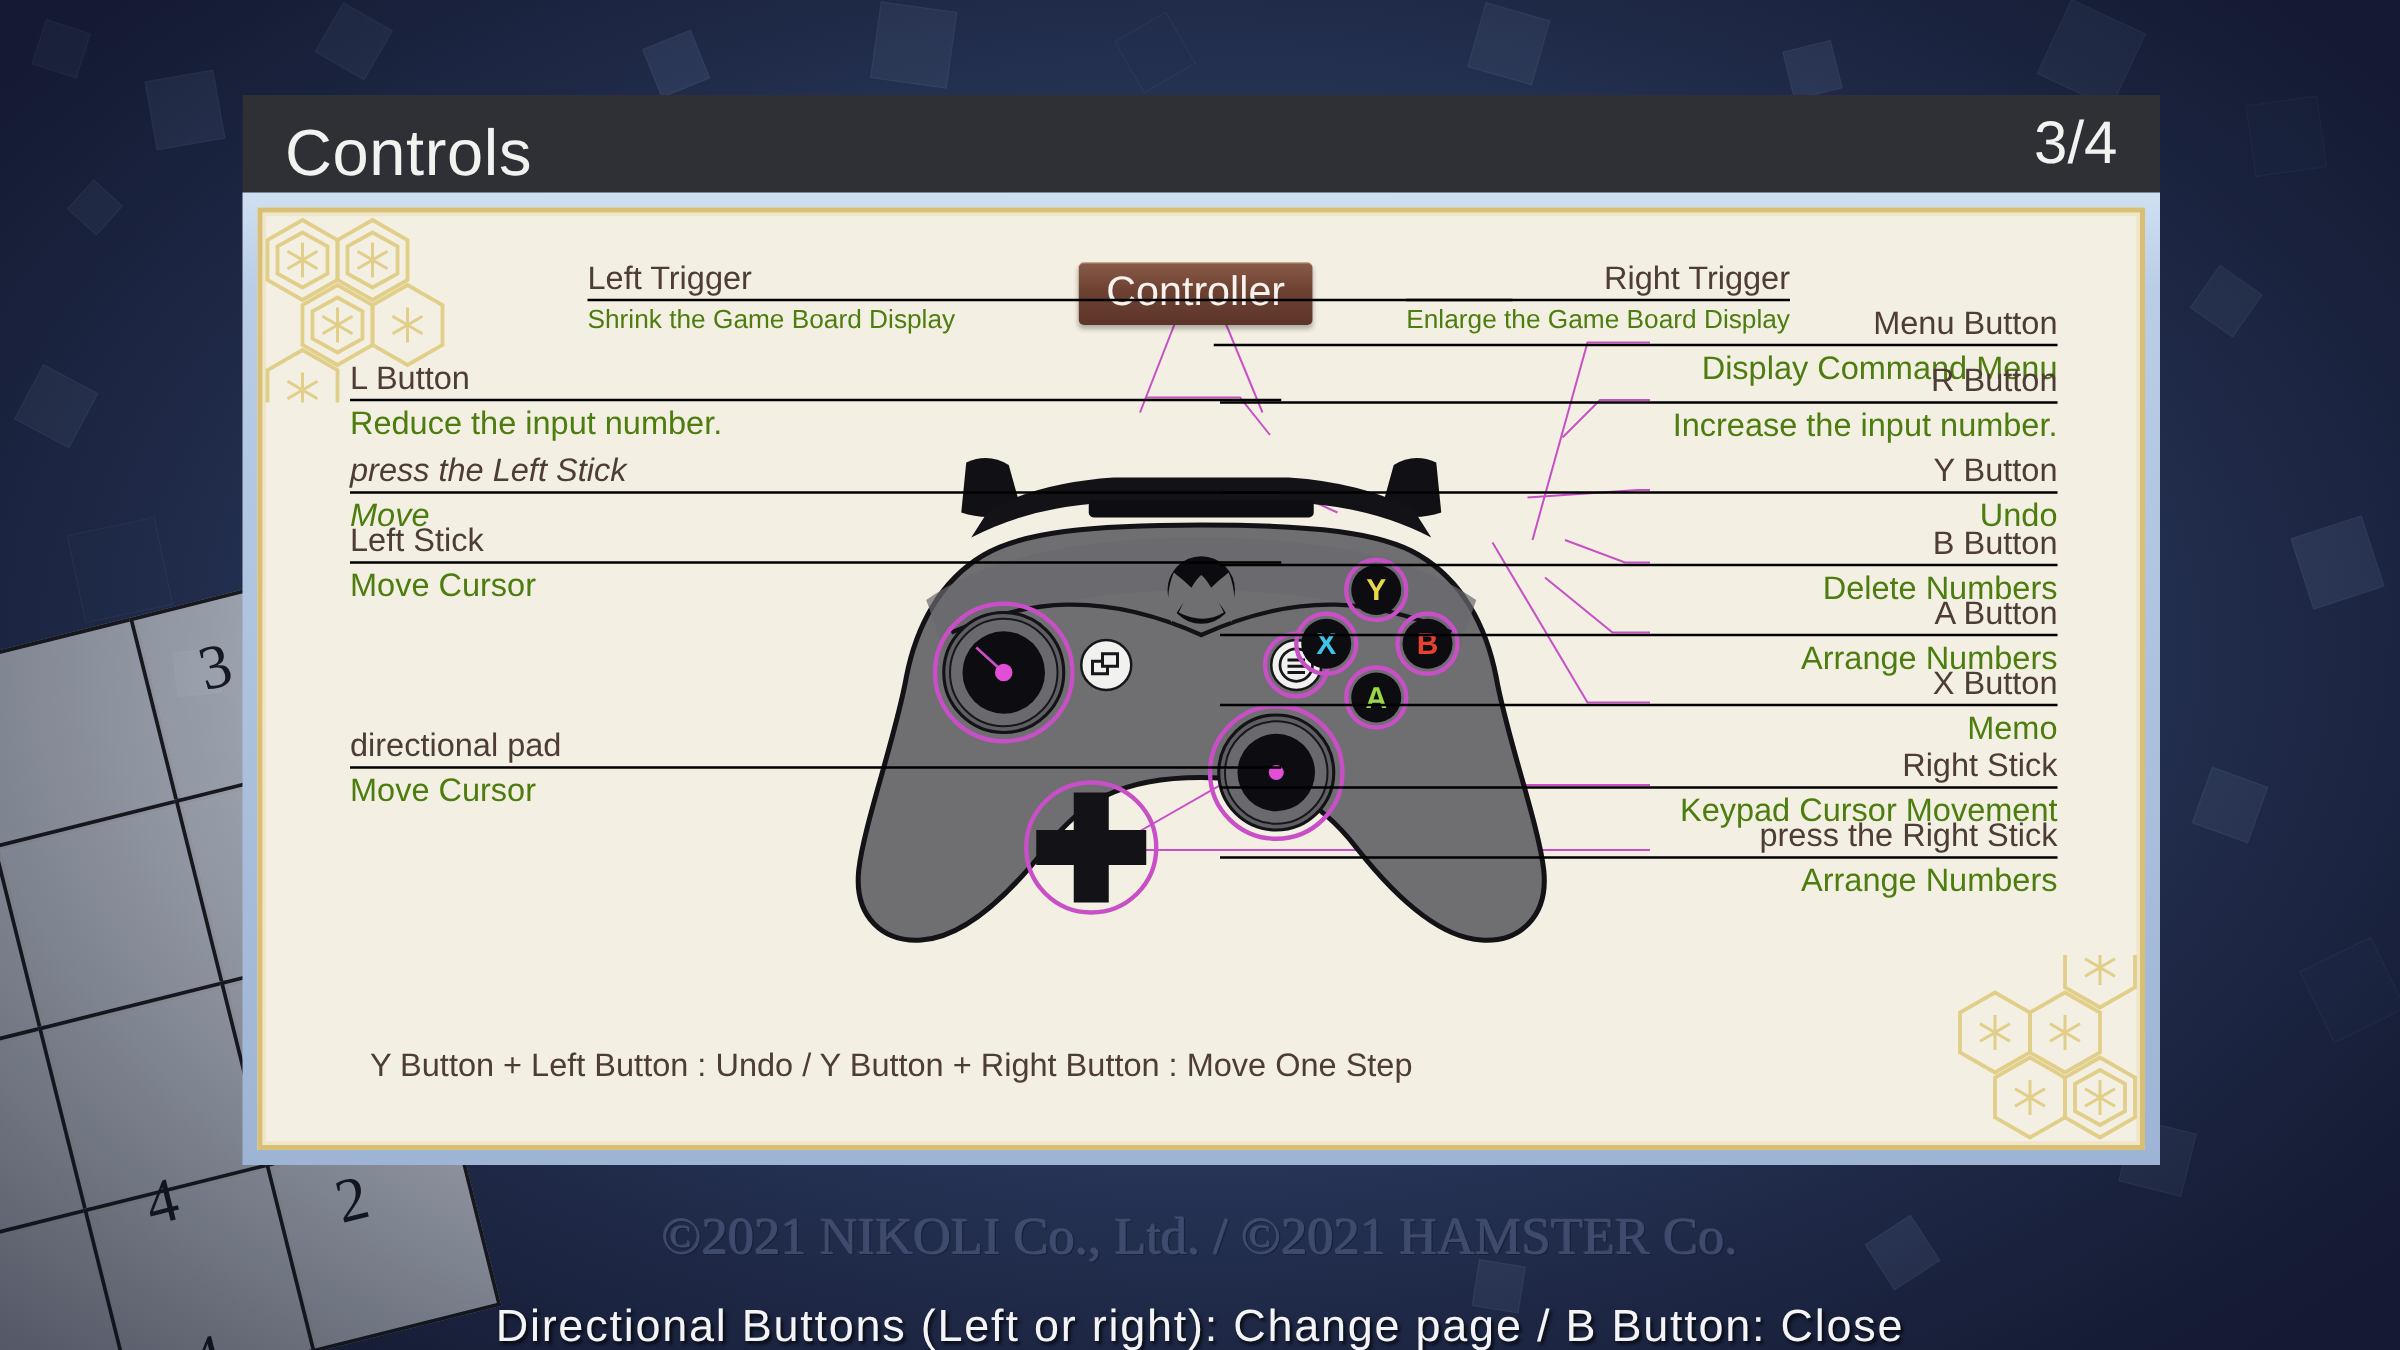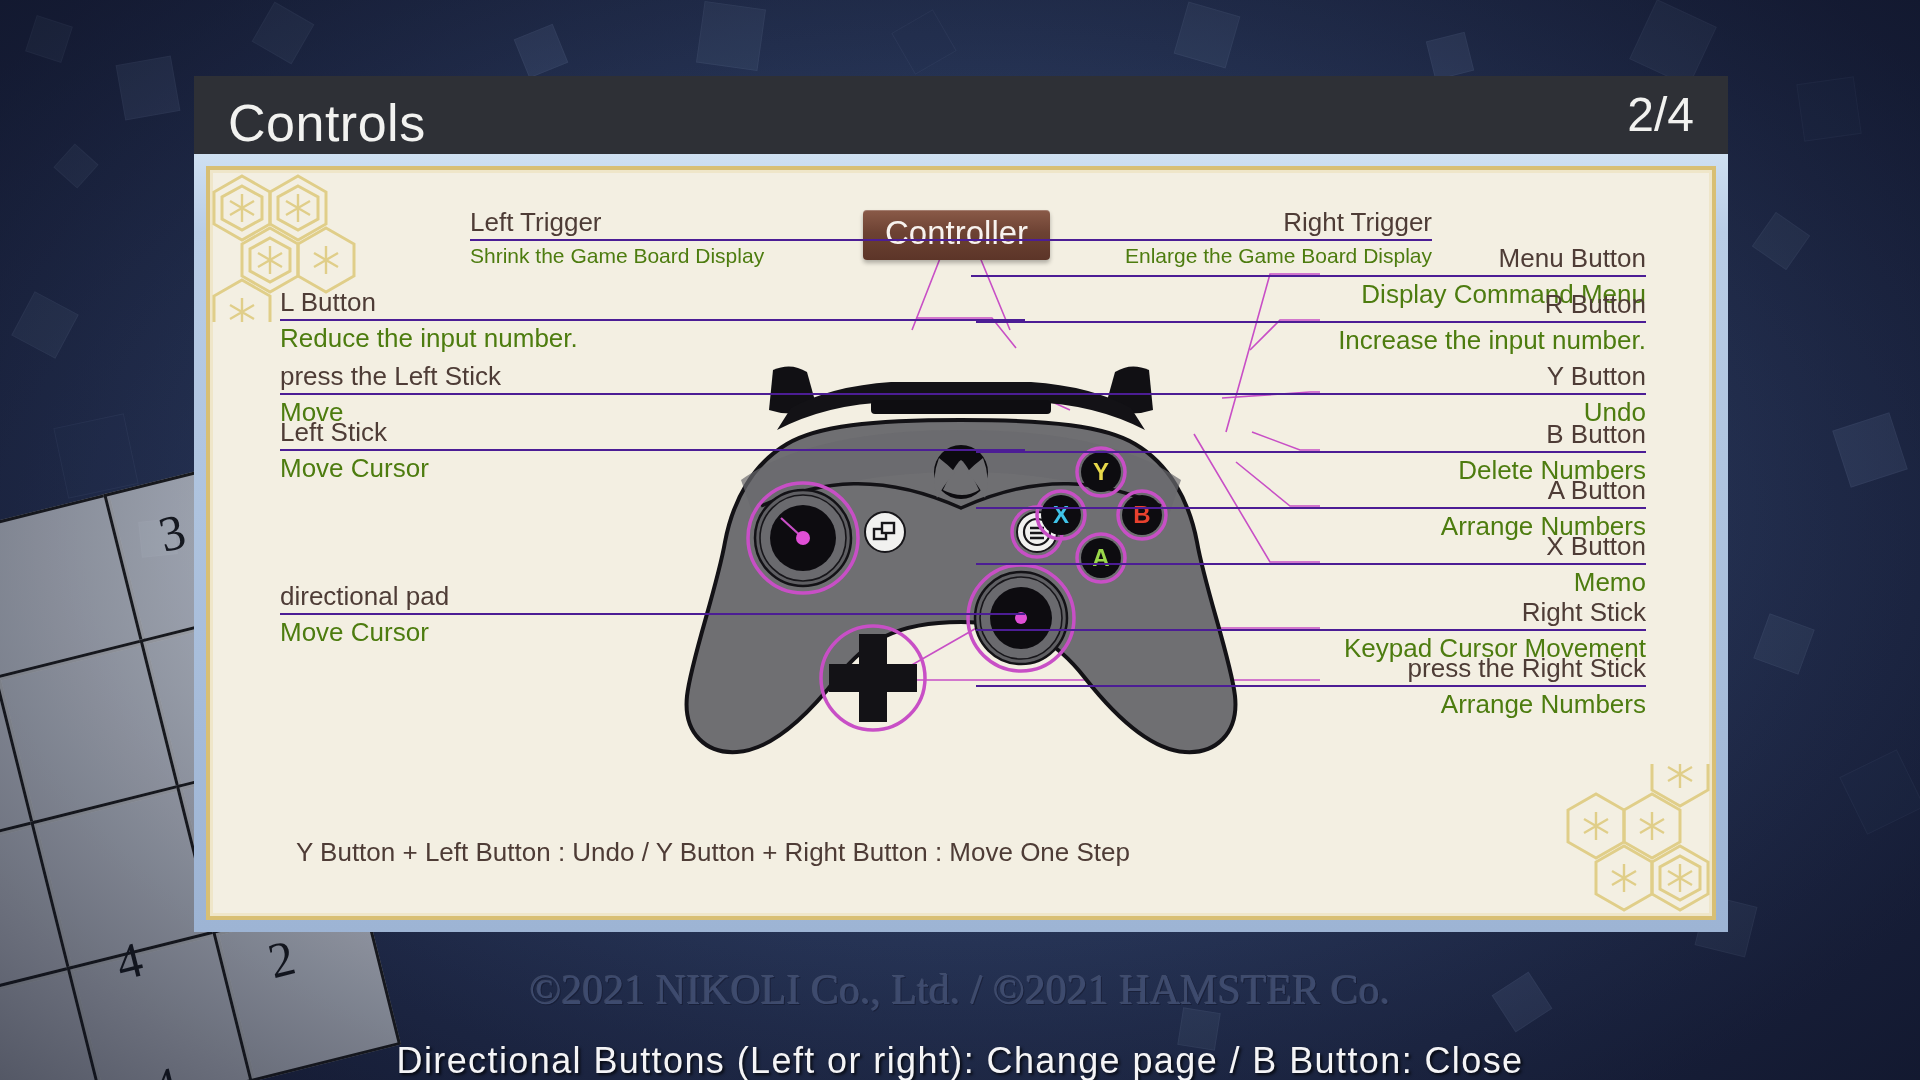--- a/index.html
+++ b/index.html
@@ -48,21 +48,21 @@
 
   
   .ctrl-badge{position:absolute;left:calc(50% - 98px);top:40px;
     background:linear-gradient(180deg,#8a5a48 0%, #6d4233 45%, #5c3528 100%);
     color:#f7f2ee;font-size:33px;padding:6px 22px 9px;border-radius:4px;
     box-shadow:0 3px 4px rgba(0,0,0,.28), inset 0 1px 0 rgba(255,255,255,.22);
     line-height:1.05;white-space:nowrap;}
 
   
   .lbl{position:absolute;color:#4e3c36;line-height:1.1;white-space:nowrap;}
-  .lbl .t{display:block;font-size:26px;border-bottom:2px solid #4c1d95;
+  .lbl .t{display:block;font-size:26px;border-bottom:2px solid #000000;
      padding-bottom:2px;color:#4e3c36;}
   .lbl .d{display:block;font-size:26px;padding-top:3px;color:#4d7c0f;}
   .lbl.small .t{font-size:21px;}
   .lbl.small .d{font-size:21px;}
   .lbl.right{text-align:right;}
   .lbl.left{text-align:left;}
 
   
   .u-w1 .t{width:740px;}
   .u-w2 .t{width:745px;}
@@ -131,21 +131,21 @@
     <div class="num" style="left:48px;top:540px;">6</div>
     <div class="num" style="left:205px;top:560px;">4</div>
   </div>
   <div class="bg-vign"></div>
 </div>
 
 <div class="dialog">
 
   <div class="dlg-header">
     <div class="dlg-title">Controls</div>
-    <div class="dlg-page">2/4</div>
+    <div class="dlg-page">3/4</div>
   </div>
 
   <div class="dlg-body">
     <div class="panel">
 
       <div class="corner tl">
         <svg viewBox="0 0 150 150" width="150" height="150">
           <g fill="none" stroke="#ddc97a" stroke-width="3">
             <polygon points="30,4 58,20 58,52 30,68 2,52 2,20"></polygon>
             <polygon points="30,14 50,25 50,47 30,58 10,47 10,25"></polygon>
@@ -318,21 +318,21 @@
       <div class="lbl left small u-w1" style="left:260px;top:38px;">
         <span class="t" style="font-size:26px;">Left Trigger</span>
         <span class="d">Shrink the Game Board Display</span>
       </div>
 
       <div class="lbl left u-w2" style="left:70px;top:118px;">
         <span class="t">L Button</span>
         <span class="d">Reduce the input number.</span>
       </div>
 
-      <div class="lbl left u-w2" style="left:70px;top:192px;">
+      <div class="lbl left u-w2" style="left:70px;top:192px;font-style:italic;">
         <span class="t">press the Left Stick</span>
         <span class="d">Move</span>
       </div>
 
       <div class="lbl left u-w2" style="left:70px;top:248px;">
         <span class="t">Left Stick</span>
         <span class="d">Move Cursor</span>
       </div>
 
       <div class="lbl left u-w2" style="left:70px;top:368px;margin-top:44px;">

